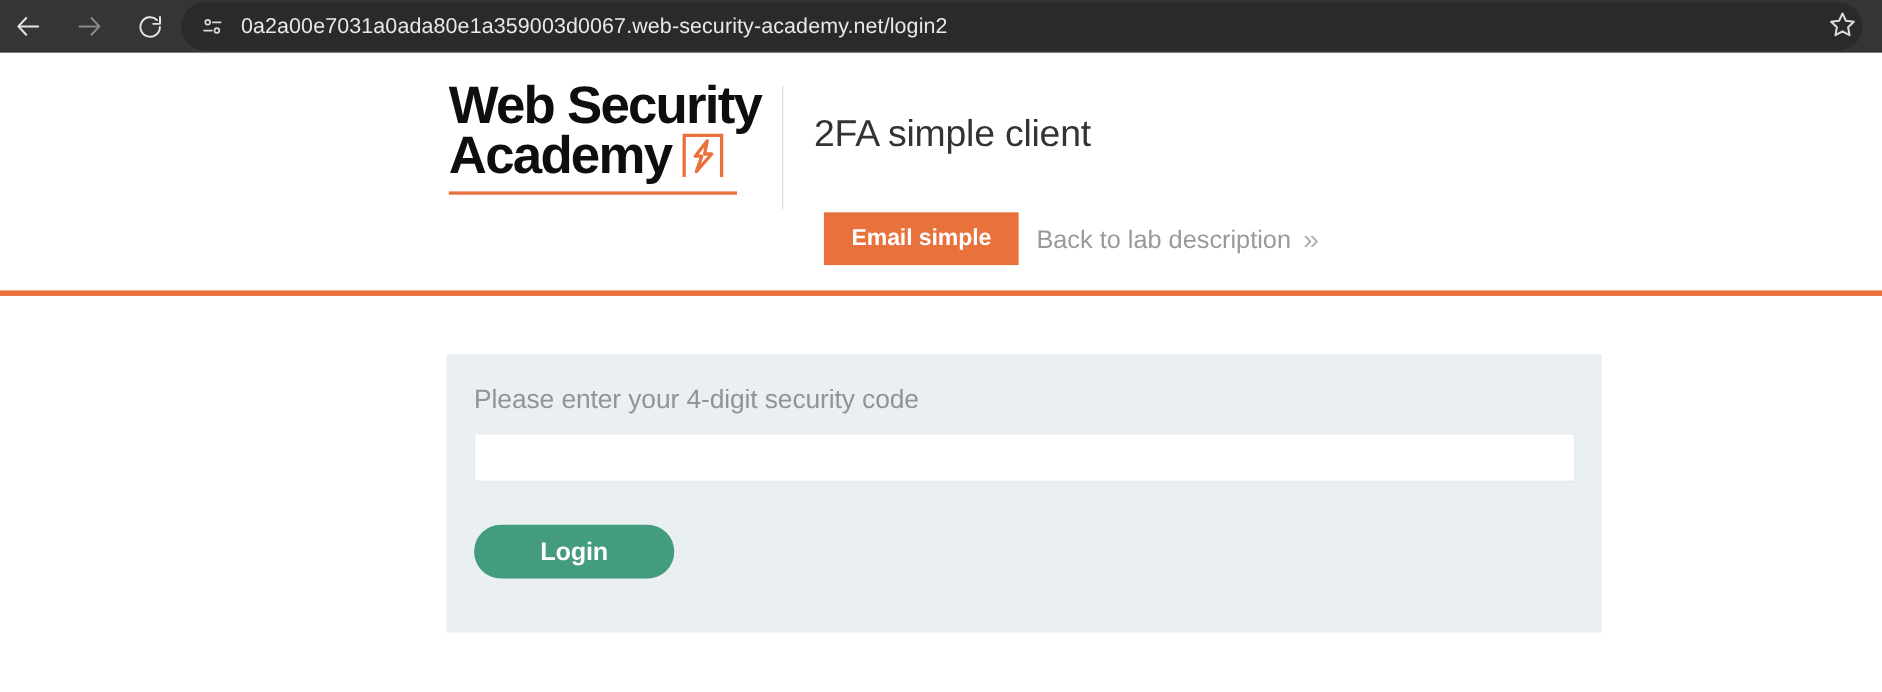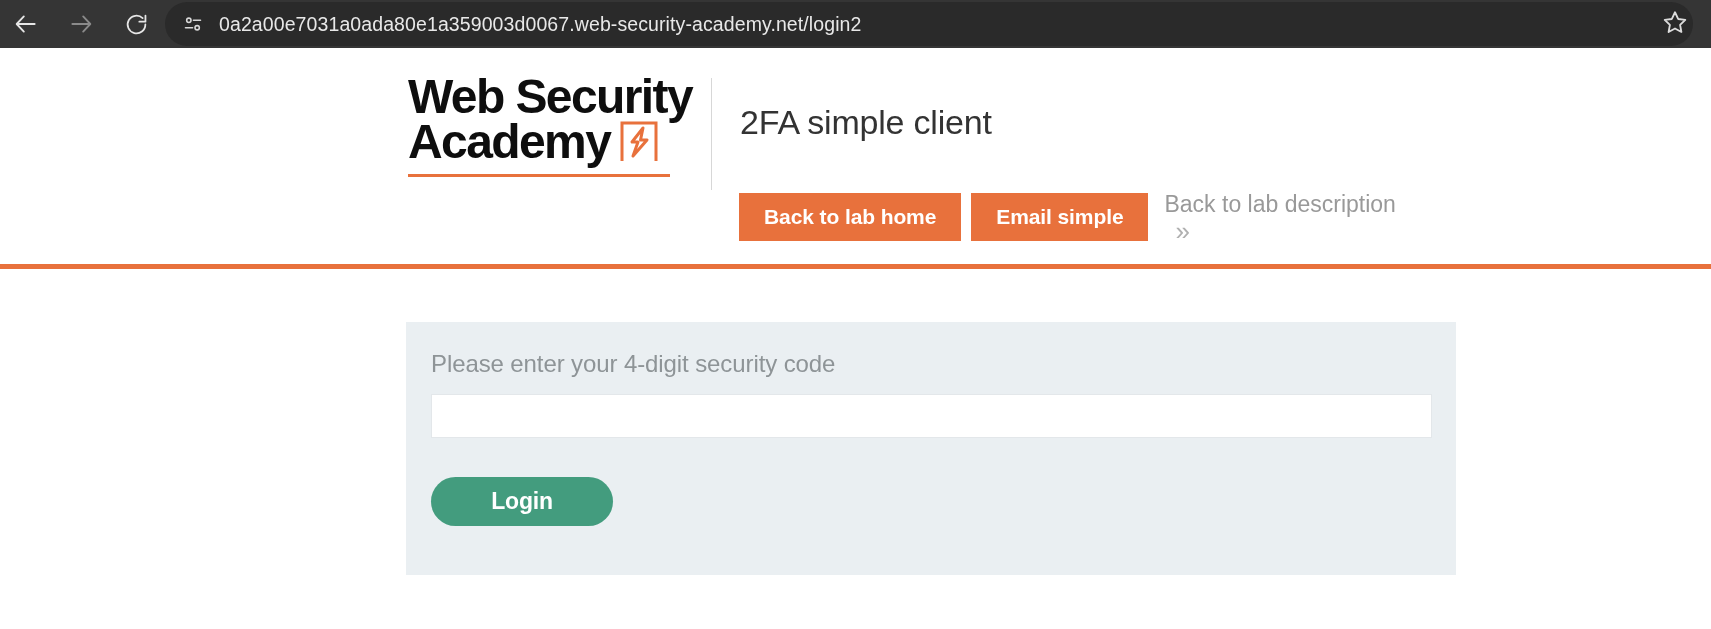--- a/index.html
+++ b/index.html
@@ -184,23 +184,22 @@
     justify-content: center;
   }
   .btn-gap { width: 10px; flex: 0 0 auto; }
   .lab-desc-link {
     margin-left: 16px;
     color: #999999;
     font-size: 23px;
     text-decoration: none;
     cursor: pointer;
     display: flex;
-    align-items: flex-start;
+    align-items: center;
     white-space: nowrap;
-    flex-direction: column;
   }
   .chev {
     margin-left: 11px;
     font-size: 26px;
     color: #b0b0b0;
     line-height: 1;
     letter-spacing: -3px;
   }
 
   .orange-rule {
@@ -333,21 +332,20 @@
         </span>
       </div>
       <div class="logo-underline"></div>
     </div>
 
     <div class="header-divider"></div>
 
     <div class="lab-title">2FA simple client</div>
 
     <div class="lab-actions">
-      <button class="btn-orange">Back to lab home</button>
       <span class="btn-gap"></span>
       <button class="btn-orange">Email simple</button>
       <a class="lab-desc-link">
         <span>Back to lab description</span>
         <span class="chev">»</span>
       </a>
     </div>
 
     <div class="orange-rule"></div>
   </div>

